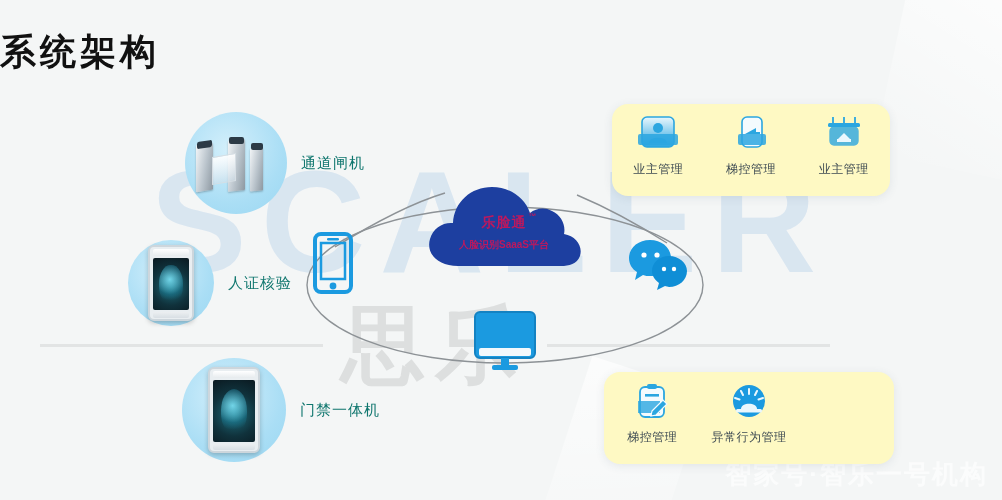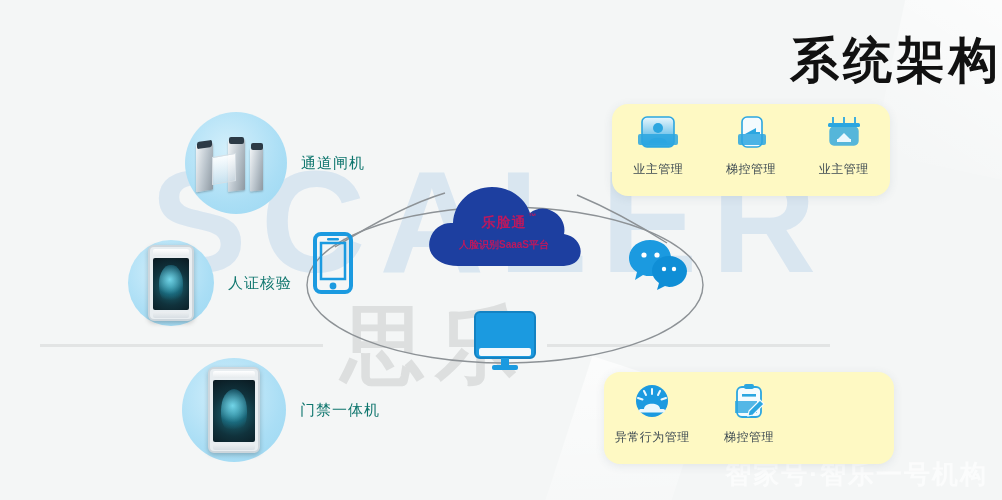--- a/index.html
+++ b/index.html
@@ -38,22 +38,22 @@
     transform:rotate(12deg);
   }
   .wm-diag2{
     position:absolute;left:560px;bottom:-60px;width:120px;height:190px;
     background:linear-gradient(160deg,rgba(255,255,255,.7),rgba(255,255,255,0));
     transform:rotate(18deg);
   }
 
   
   .title{
-    position:absolute;left:0;right:0;top:28px;text-align:right;
-    font-size:49px;font-weight:bold;color:#111;letter-spacing:4px;
+    position:absolute;left:0;right:0;top:28px;text-align:left;
+    font-size:36px;font-weight:bold;color:#111;letter-spacing:4px;
   }
 
   
   .dev{position:absolute;display:flex;align-items:center;}
   .dev .circ{
     border-radius:50%;
     background:radial-gradient(circle at 42% 36%,#d3effb 0%,#aadef5 62%,#9ad7f2 100%);
     display:flex;align-items:center;justify-content:center;
     flex:0 0 auto;position:relative;
   }
@@ -285,34 +285,34 @@
         <rect x="15" y="24" width="14" height="3" fill="#eaf7fd"></rect>
       </svg>
       <div class="cl">业主管理</div>
     </div>
   </div>
 
   <div class="card" id="card-bot">
 
     <div class="cell">
       <svg width="44" height="40" viewBox="0 0 44 40">
-        <circle cx="22" cy="18" r="16" fill="#1b9ae0"></circle>
-        <path d="M22 6 L22 11 M14 8 L16 12 M30 8 L28 12 M8 15 L12.5 16.5 M36 15 L31.5 16.5" stroke="#eaf7fd" stroke-width="2" stroke-linecap="round"></path>
-        <path d="M14 26 C14 19 30 19 30 26 Z" fill="#eaf7fd"></path>
-        <rect x="9" y="26" width="26" height="3.4" rx="1.5" fill="#eaf7fd"></rect>
-      </svg>
-      <div class="cl">异常行为管理</div>
-    </div>
-
-    <div class="cell">
-      <svg width="44" height="40" viewBox="0 0 44 40">
         <rect x="10" y="4" width="24" height="30" rx="5" fill="#f4fbfe" stroke="#2ba6e0" stroke-width="1.8"></rect>
         <rect x="17" y="1" width="10" height="5" rx="2" fill="#2ba6e0"></rect>
         <rect x="15" y="11" width="14" height="2.6" fill="#2ba6e0"></rect>
         <path d="M8 18 L30 18 L30 30 L8 30 Z" fill="#2ba6e0" opacity=".8"></path>
         <path d="M22 28 L33 17 L37 21 L26 32 L21 33 Z" fill="#2ba6e0" stroke="#f4fbfe" stroke-width="1.2"></path>
       </svg>
       <div class="cl">梯控管理</div>
     </div>
 
+    <div class="cell">
+      <svg width="44" height="40" viewBox="0 0 44 40">
+        <circle cx="22" cy="18" r="16" fill="#1b9ae0"></circle>
+        <path d="M22 6 L22 11 M14 8 L16 12 M30 8 L28 12 M8 15 L12.5 16.5 M36 15 L31.5 16.5" stroke="#eaf7fd" stroke-width="2" stroke-linecap="round"></path>
+        <path d="M14 26 C14 19 30 19 30 26 Z" fill="#eaf7fd"></path>
+        <rect x="9" y="26" width="26" height="3.4" rx="1.5" fill="#eaf7fd"></rect>
+      </svg>
+      <div class="cl">异常行为管理</div>
+    </div>
+
   </div>
 
 </div>
 
 </body></html>

